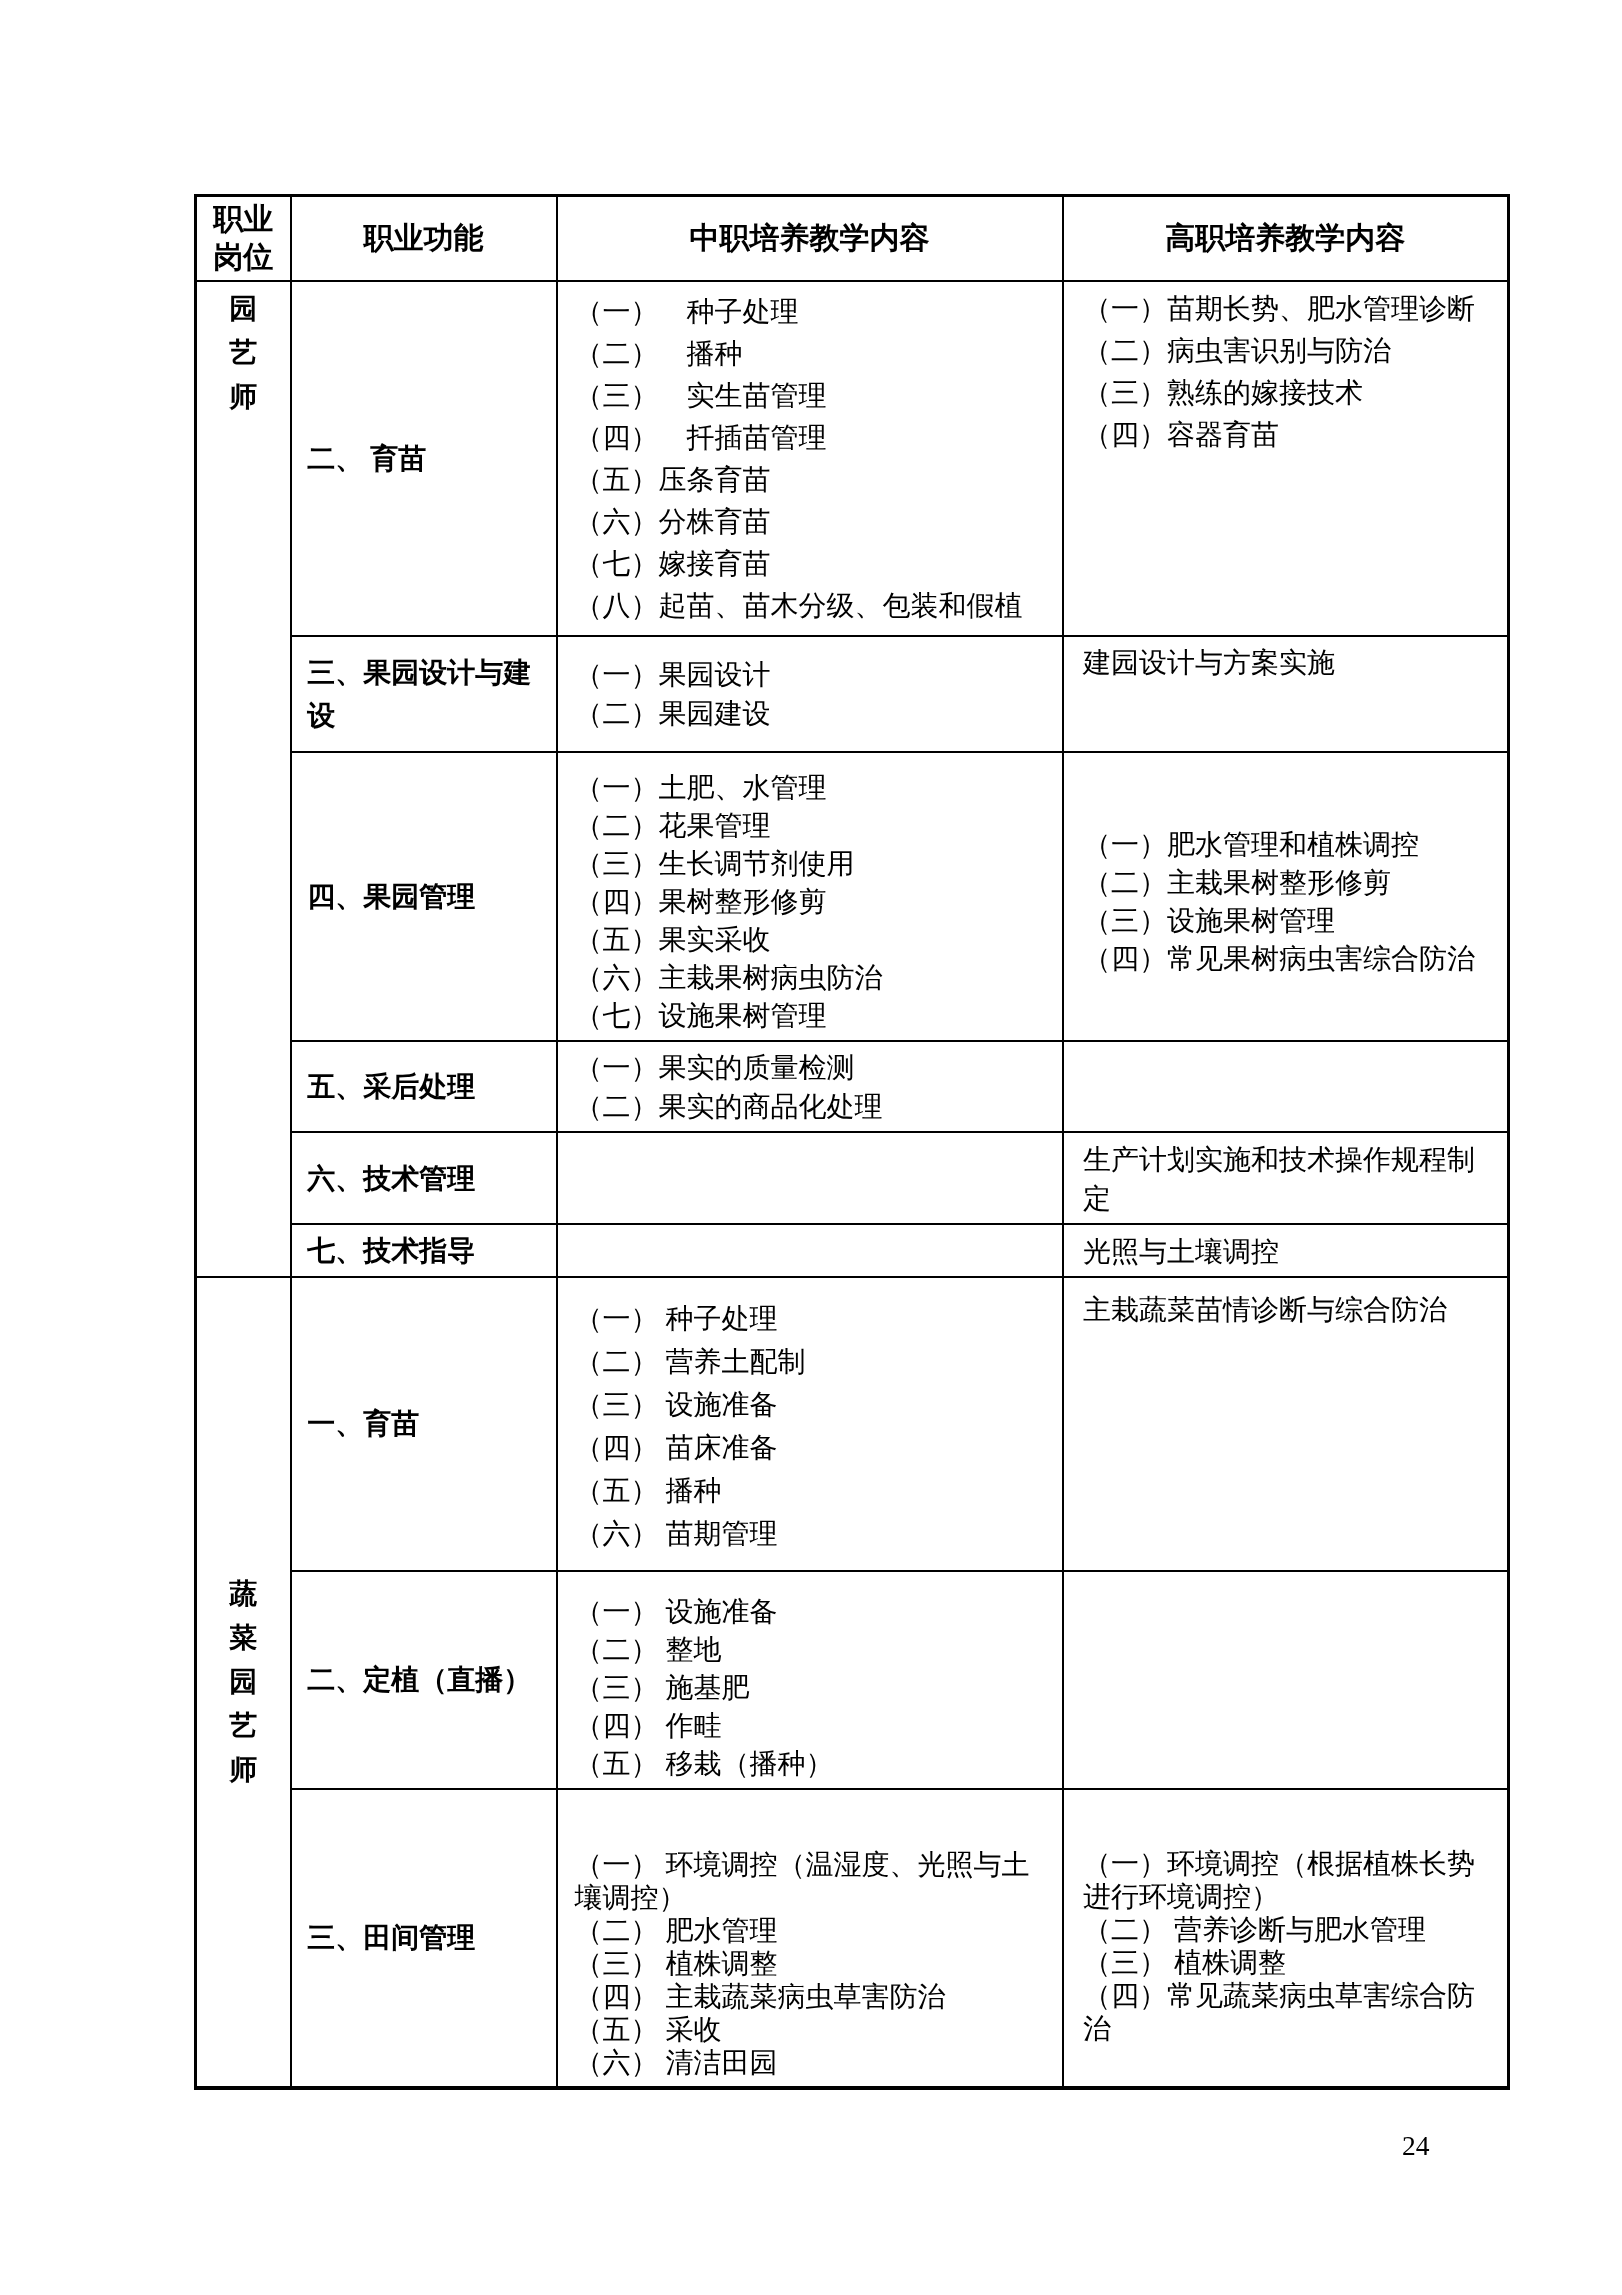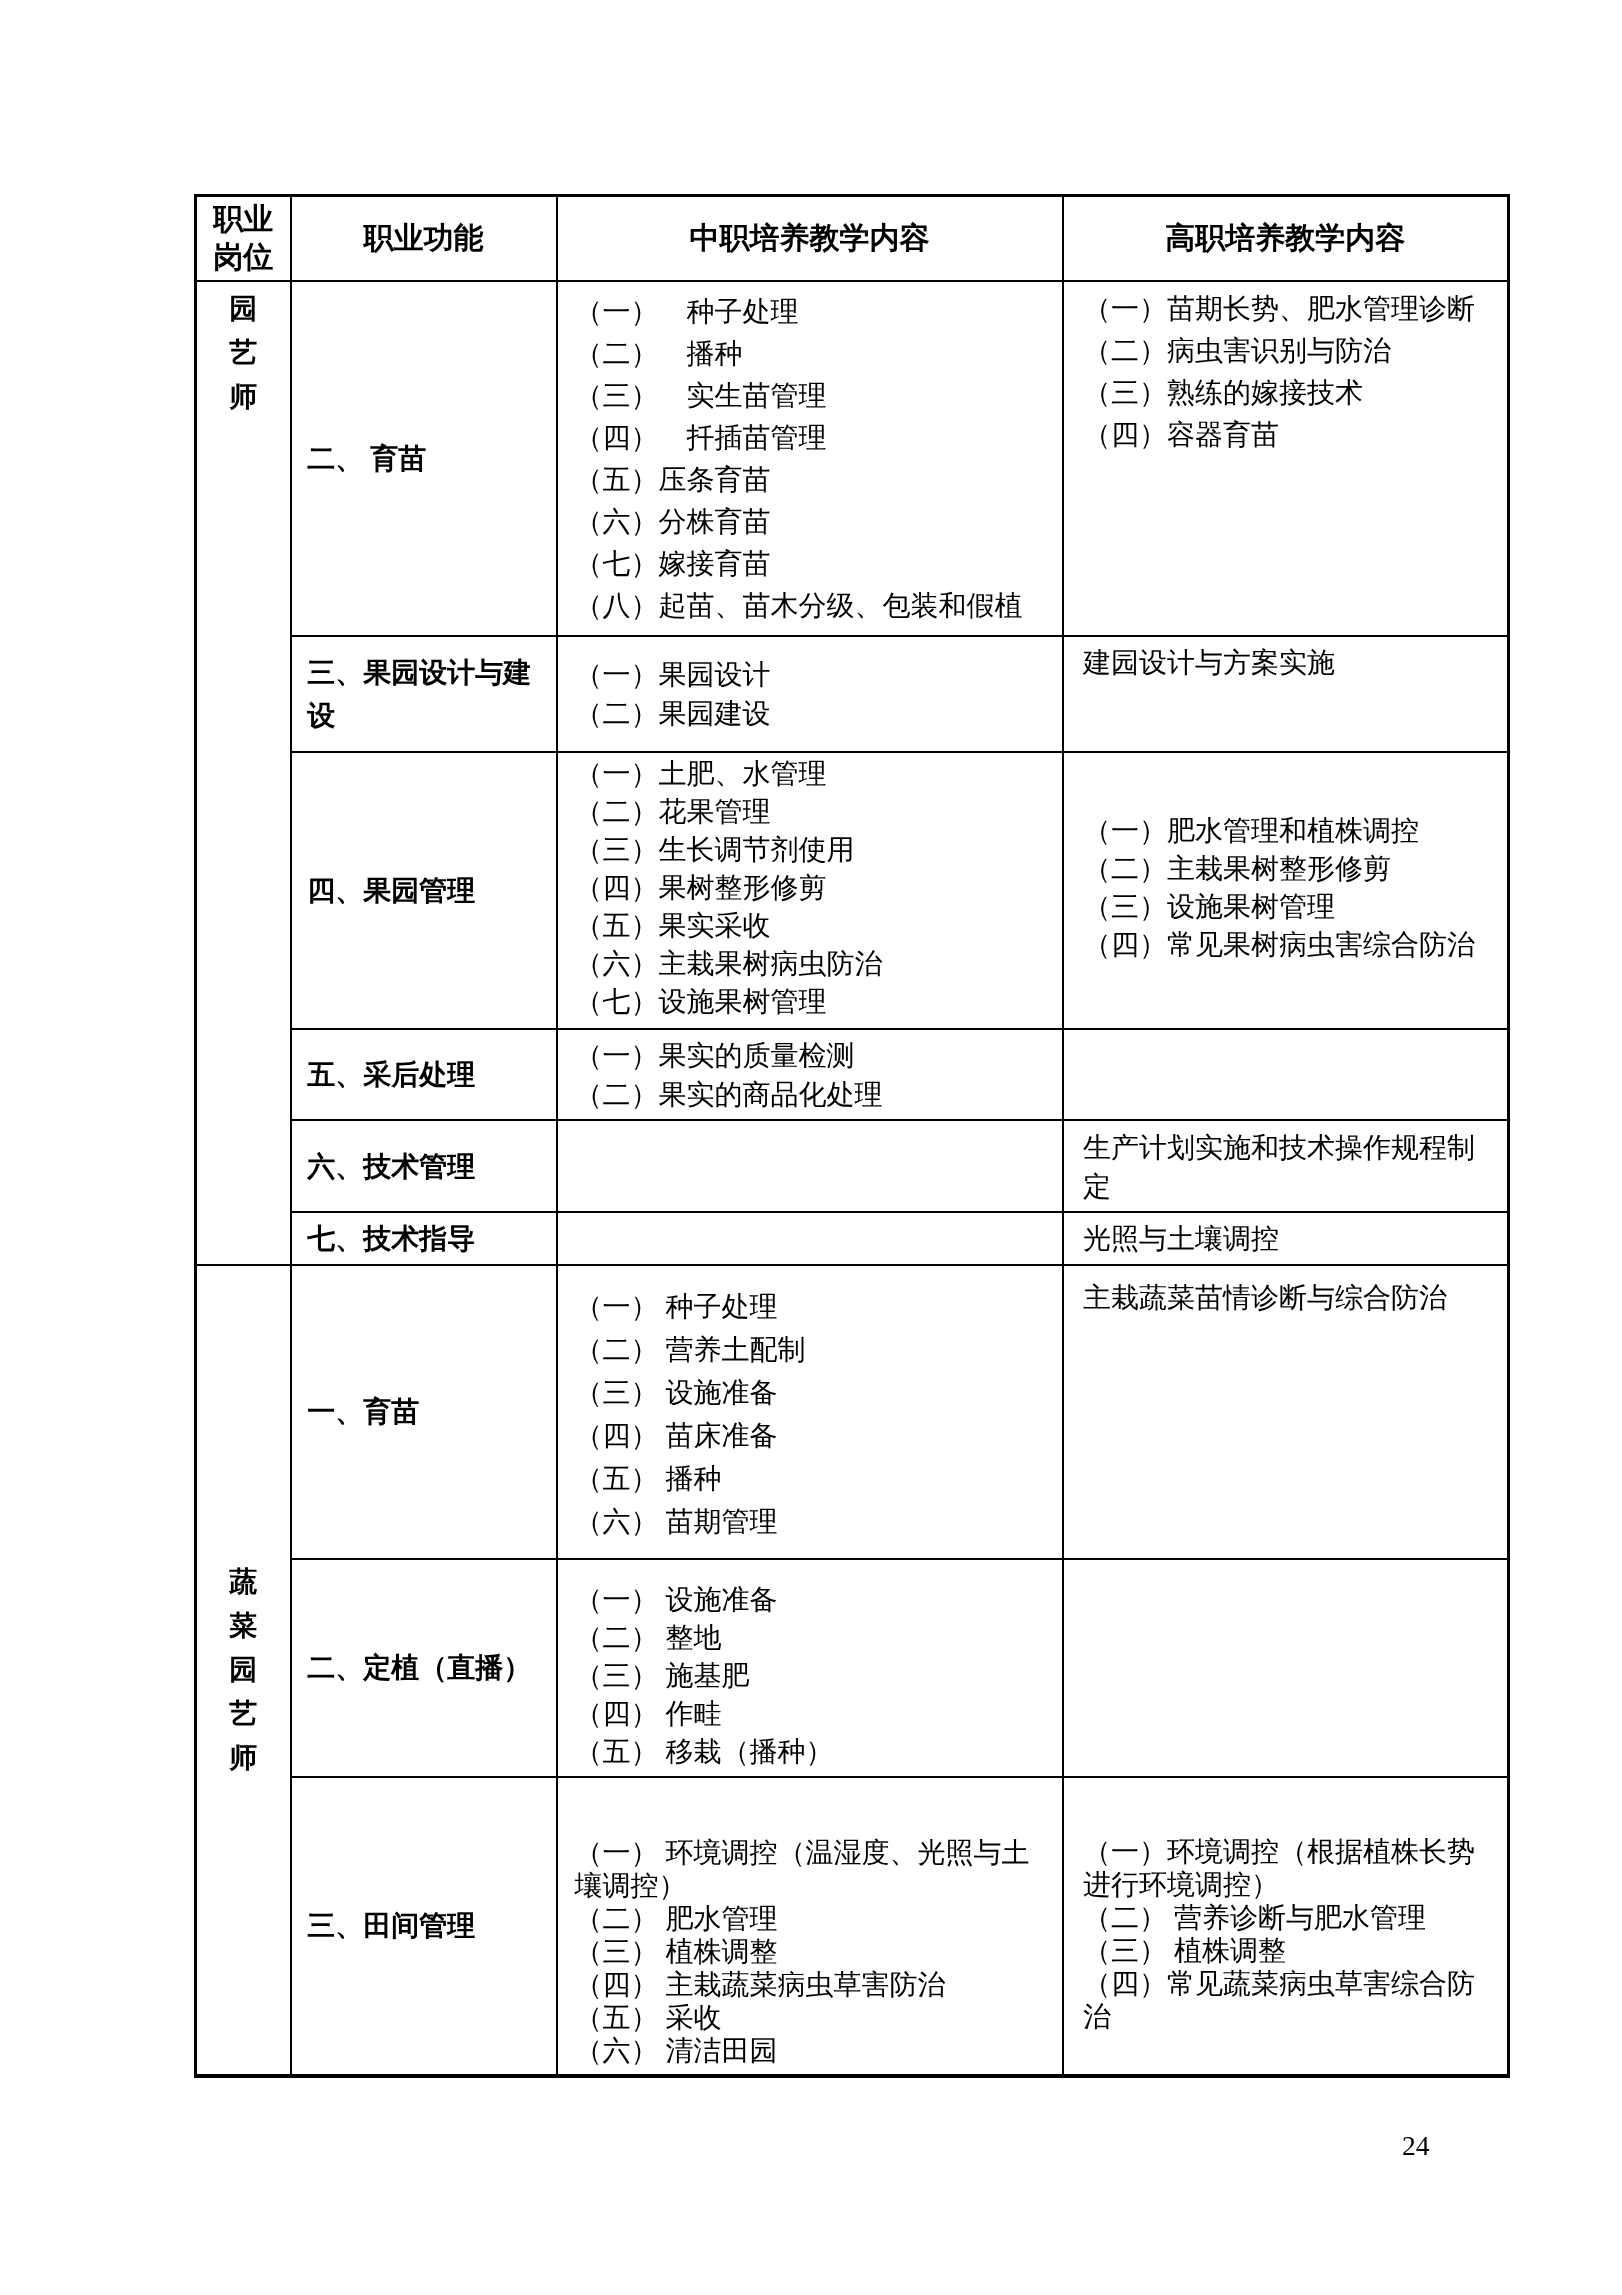--- a/index.html
+++ b/index.html
@@ -46,21 +46,21 @@
   .funclbl{
     font-weight:bold;font-size:28px;line-height:43px;
     padding:0 7.9px 0 15.7px;
   }
   
   td.content{vertical-align:middle;}
   td.content.va-top{vertical-align:top;}
   .cell-list{font-size:28px;line-height:39px;padding:6.5px 7.9px 5.2px 17px;}
   td.c4 .cell-list{padding:6.5px 26px 5.2px 19.6px;}
   tr.r1 .cell-list{line-height:42px;}
-  tr.r3 .cell-list{line-height:38px;padding-top:1px;}
+  tr.r3 .cell-list{line-height:38px;padding-top:16px;}
   tr.r7 .cell-list{line-height:43px;padding-top:10.5px;}
   tr.r8 .cell-list{line-height:38px;padding-top:21px;}
   tr.r9 .cell-list{line-height:33px;padding-top:17px;margin-top:40px;}
   .pageno{
     position:absolute;left:1402px;top:2130px;
     font-size:27.5px;line-height:31px;
   }
 </style>
 </head>
 <body>

